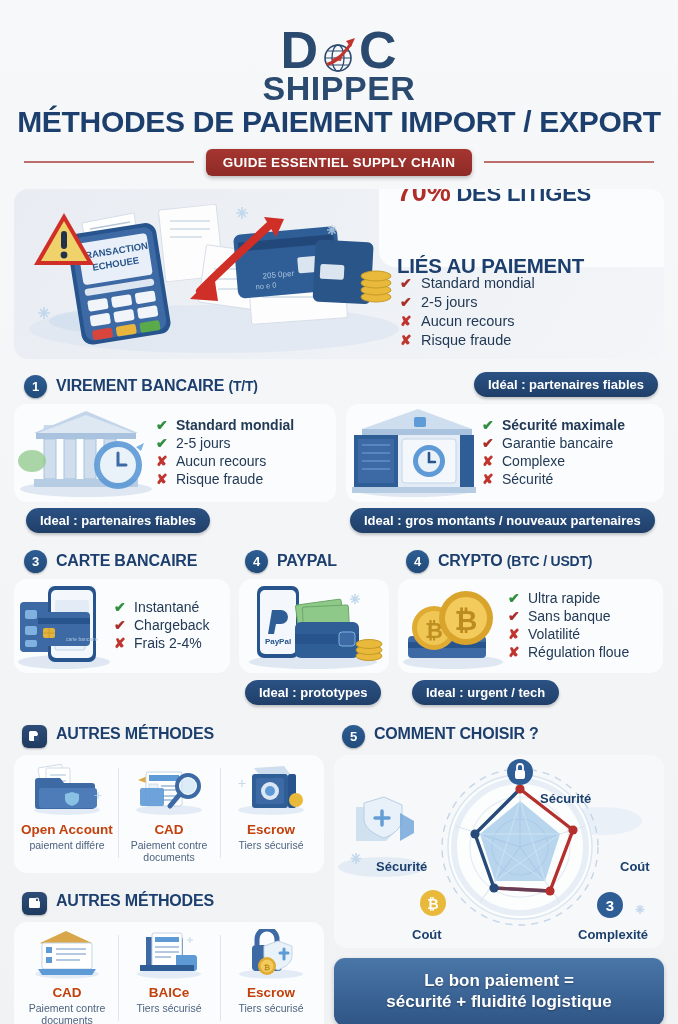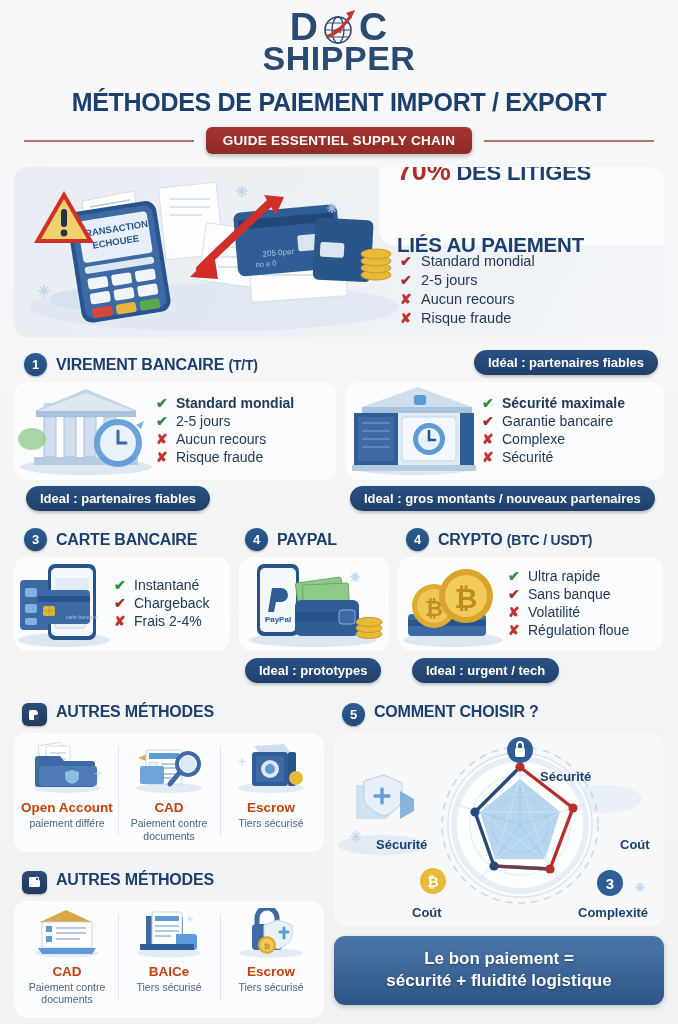--- a/index.html
+++ b/index.html
@@ -8,30 +8,30 @@
     background: #f2f3f5;
     font-family: "Liberation Sans", sans-serif;
     overflow: hidden;
   }
   .page { position: relative; width: 678px; height: 1024px;
     background: linear-gradient(180deg,#f7f8f9 0%,#f1f2f4 100%); }
 
   
   .logo-wrap { padding-top: 8px; text-align: center; }
   .logo-doc { position: relative; display: inline-block;
-    font-size: 39px; font-weight: 800; letter-spacing: 1px;
-    color: #2b4a6f; line-height: .95; }
+    font-size: 52px; font-weight: 800; letter-spacing: 1px;
+    color: #2b4a6f; line-height: .95; margin-top: 18px; }
   .logo-doc .globe { position: relative; display: inline-block; width: 40px; }
   .logo-doc .globe svg { position: absolute; left: -2px; top: -36px; }
   .logo-shipper { font-size: 34px; font-weight: 800; color: #2b4a6f;
     letter-spacing: .5px; line-height: .95; margin-top: -3px; }
 
   
-  .main-title { text-align: center; margin-top: 14px;
-    font-size: 25px; font-weight: 800; color: #1c3f6e;
+  .main-title { text-align: center; 
+    font-size: 30px; font-weight: 800; color: #1c3f6e;
     letter-spacing: -.3px; }
   .subbar { display: flex; align-items: center; justify-content: center;
     gap: 12px; margin-top: 10px; padding: 0 24px; }
   .subbar .rule { flex: 1; height: 1.5px; background: #a8403c; opacity: .75; }
   .sub-badge { background: linear-gradient(180deg,#a63530 0%,#8e2b27 100%);
     color: #fff; font-size: 13.5px; font-weight: 700; letter-spacing: .3px;
     padding: 6px 17px; border-radius: 6px; white-space: nowrap;
     box-shadow: 0 2px 4px rgba(0,0,0,.25); }
 
   .hero { position: relative; margin: 13px 14px 0; height: 170px;

